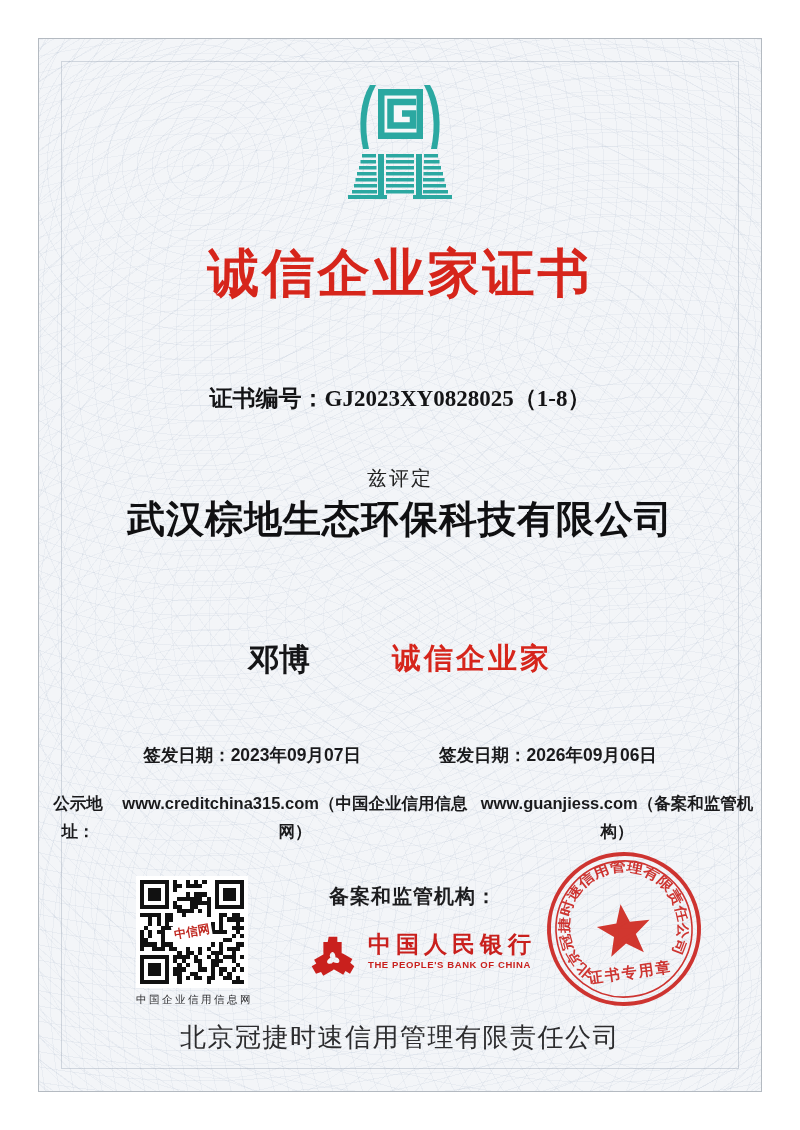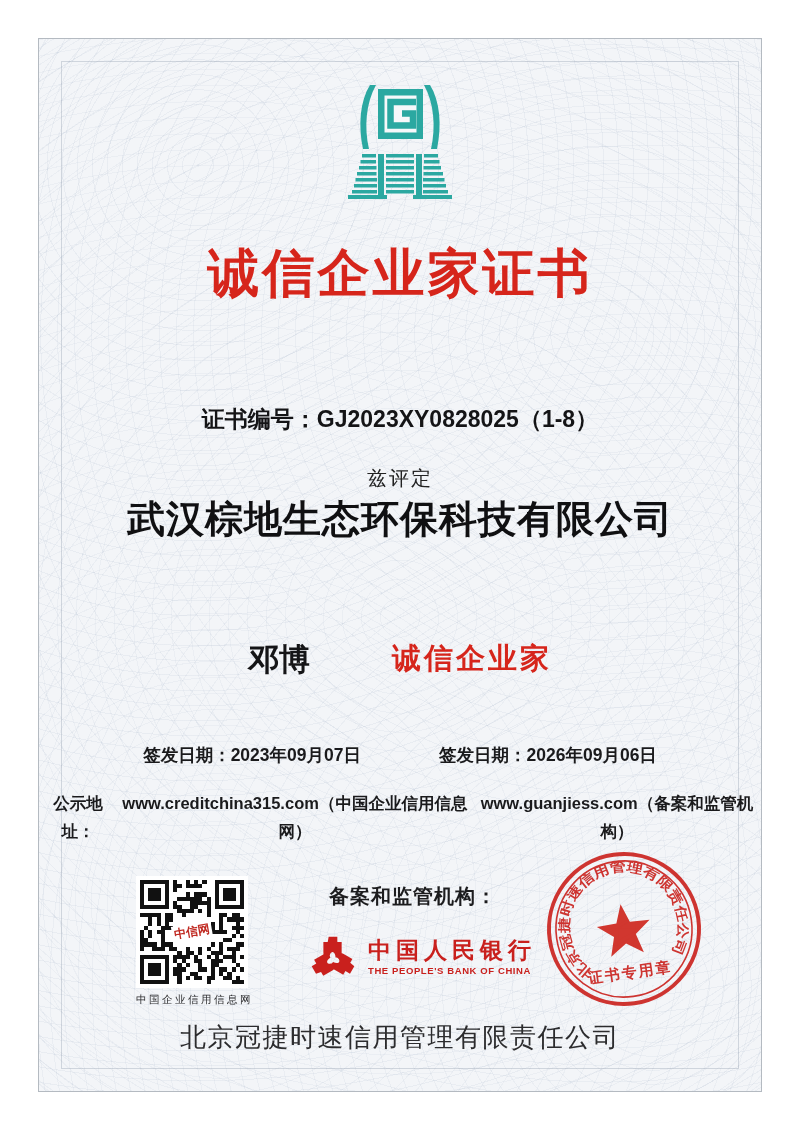--- a/index.html
+++ b/index.html
@@ -31,22 +31,22 @@
 
   .logo { position:absolute; top:44px; left:50%; transform:translateX(-50%); width:116px; height:116px; }
 
   .title {
     top:208px; font-size:52px; font-weight:bold; letter-spacing:3px;
     color:#d6251b; font-family:"Liberation Sans","DejaVu Sans",sans-serif;
   }
   .subtitle { top:271px; font-size:19px; font-weight:bold; color:#17171a; letter-spacing:.5px; }
 
   .certno {
-    top:369px; font-size:23px; font-weight:bold;
-    font-family:Liberation Sans, sans-serif; color:#141416;
+    top:348px; font-size:23px; font-weight:bold;
+    font-family:Liberation Serif, serif; color:#141416;
   }
   .hereby { top:429px; font-size:20px; font-family:"Liberation Serif","DejaVu Serif",serif; color:#222; letter-spacing:2px; }
   .company {
     top:461px; font-size:38px; font-weight:600; letter-spacing:1px;
     font-family:"Liberation Serif","DejaVu Serif",serif; color:#101012;
   }
 
   .awardrow { top:605px; display:flex; justify-content:center; gap:82px; }
   .person { font-size:31px; font-weight:bold; color:#151517; }
   .award  { font-size:29px; font-weight:bold; color:#d6251b; letter-spacing:3px; }
@@ -66,21 +66,21 @@
   }
   .qr-caption {
     margin-top:5px; font-size:10.5px; letter-spacing:2.5px;
     font-family:Liberation Mono, monospace; color:#2a2a2c; white-space:nowrap;
   }
 
   .regulator {
     position:absolute; left:290px; top:847px; font-size:20px; font-weight:600;
     font-family:"Liberation Serif","DejaVu Serif",serif; color:#1c1c1e; letter-spacing:1px; line-height:1;
   }
-  .bank { position:absolute; left:272px; top:893px; display:flex; align-items:center; gap:13px; }
+  .bank { position:absolute; left:272px; top:893px; display:flex; align-items:flex-start; gap:13px; }
   .bank-emblem { width:44px; height:50px; }
   .bank-cn {
     font-size:23px; font-weight:bold; color:#c9201d; letter-spacing:5px;
     font-family:"Liberation Serif","DejaVu Serif",serif; line-height:1.1; white-space:nowrap;
   }
   .bank-en { font-size:9.5px; font-weight:bold; color:#c9201d; letter-spacing:.6px; margin-top:2px; white-space:nowrap; }
 
   .seal { position:absolute; left:500px; top:805px; width:170px; height:170px; opacity:.92; }
 
   .issuer { top:985px; font-size:26px; font-weight:500; color:#2c2c2e; letter-spacing:1.5px; }

